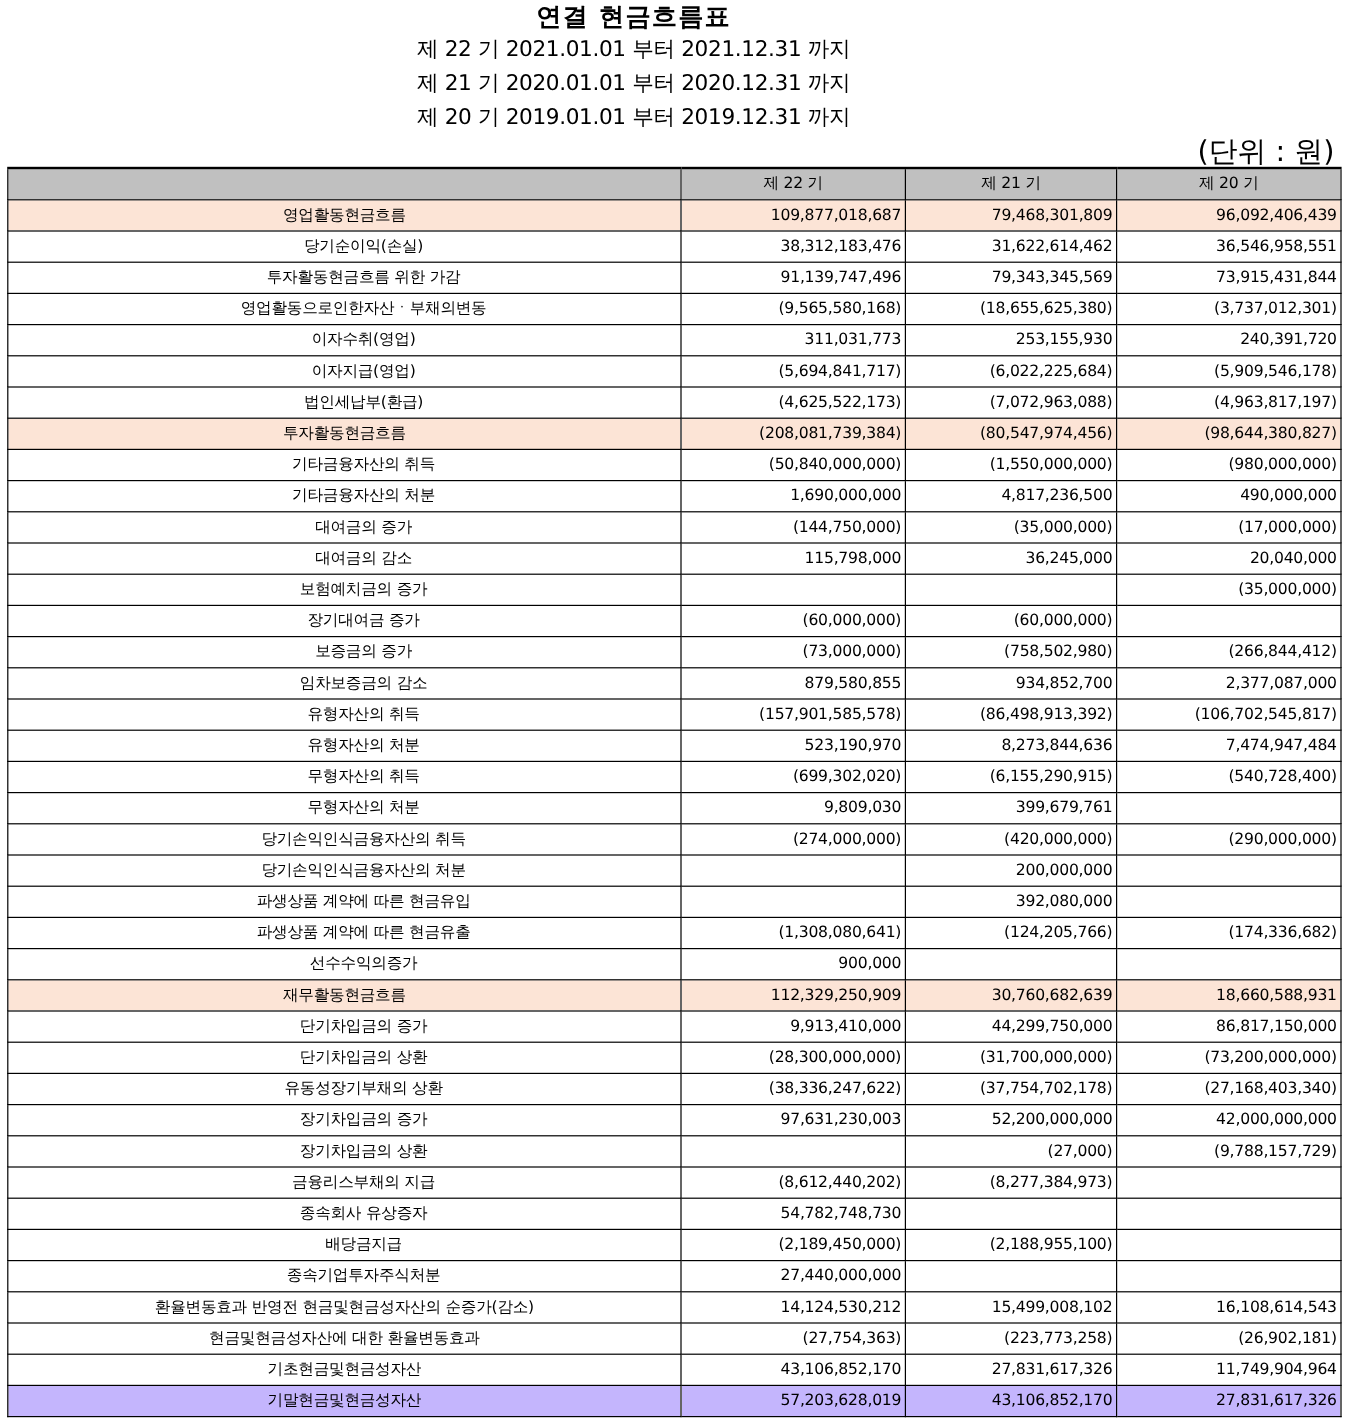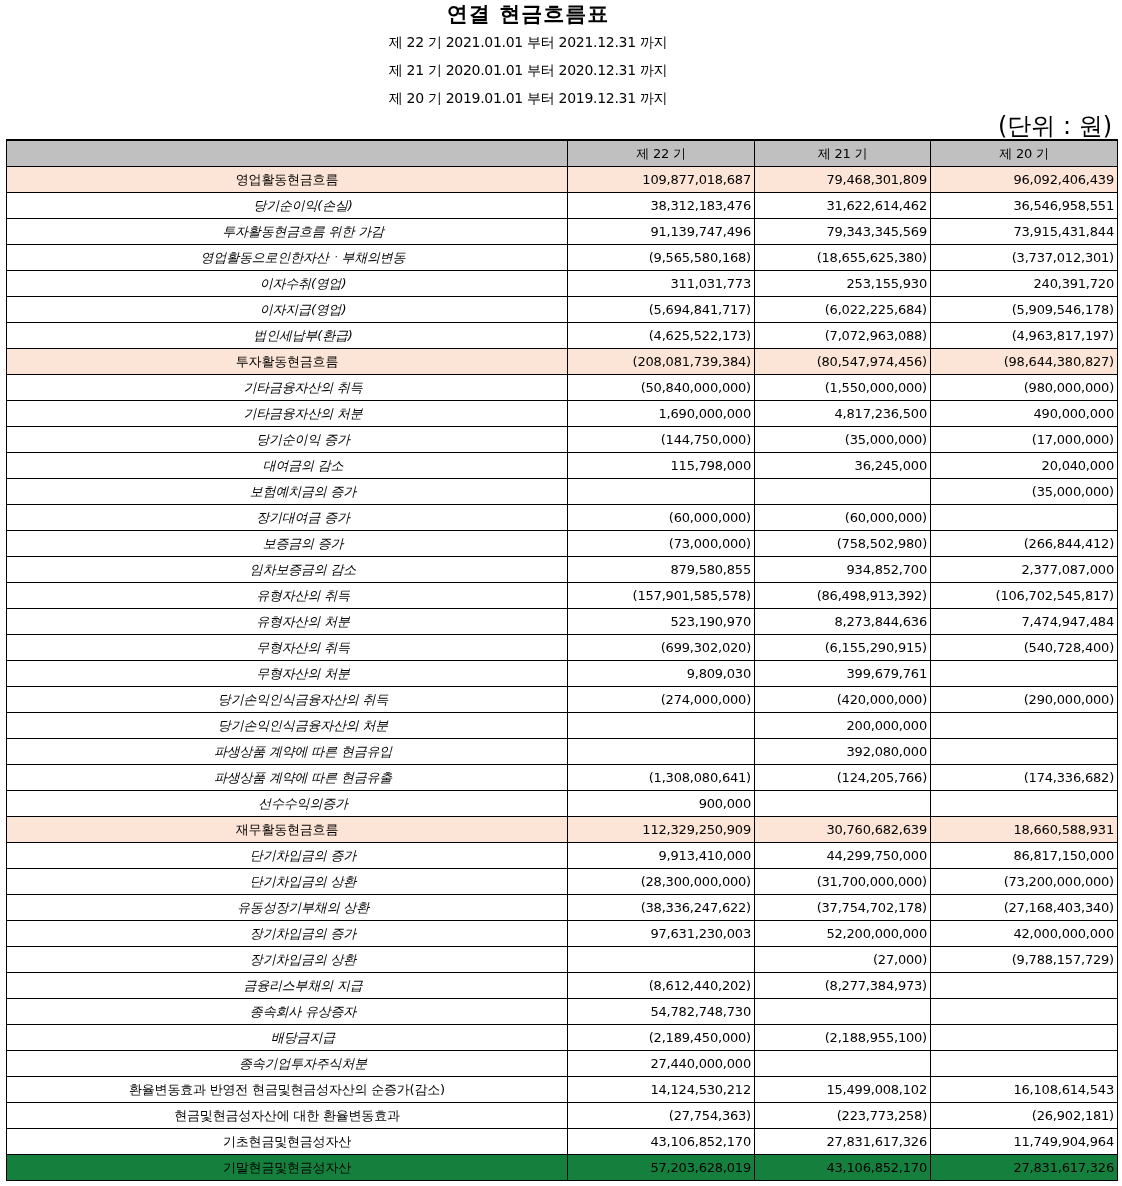--- a/index.html
+++ b/index.html
@@ -2,41 +2,41 @@
 <html><head>
   <meta charset="utf-8">
   <style>
     html, body { margin: 0; padding: 0; background: #ffffff; }
     body {
       width: 1122px; height: 1186px; position: relative; overflow: hidden;
       font-family: "DejaVu Sans", sans-serif; color: #000;
     }
     .title-block { position: absolute; left: 0; top: 0; width: 1056px; text-align: center; }
     .title { font-size: 21px; font-weight: bold; line-height: 28px; margin-top: 0px; letter-spacing: 1px; }
-    .period { font-size: 14px; line-height: 28px; letter-spacing: -0.3px; }
+    .period { font-size: 18px; line-height: 28px; letter-spacing: -0.3px; }
     .unit { position: absolute; right: 10px; top: 114px; font-size: 24px; line-height: 24px; }
     table.cf {
       position: absolute; left: 6px; top: 139px;
       border-collapse: collapse; table-layout: fixed; width: 1111px;
       font-size: 13px; letter-spacing: -0.2px;
     }
     table.cf col.c0 { width: 561px; }
     table.cf col.c1 { width: 187px; }
     table.cf col.c2 { width: 176px; }
     table.cf col.c3 { width: 187px; }
     table.cf th, table.cf td {
       border: 1px solid #000; height: 25px; padding: 0 3px; line-height: 25px;
       white-space: nowrap; overflow: hidden; font-weight: normal;
     }
     table.cf thead th { background: #c0c0c0; text-align: center; border-top: 2px solid #000; }
     table.cf td.label { text-align: center; }
-    table.cf td.label.indent { padding-left: 35px; font-style: italic; }
+    table.cf td.label.indent { padding-left: 35px; }
     table.cf td.num { text-align: right; }
     table.cf tr.section td { background: #fce4d6; }
-    table.cf tr.total td { background: #15803d; }
+    table.cf tr.total td { background: #c4b5fd; }
   </style>
 </head>
 <body>
 
 <div class="title-block">
   <div class="title">연결 현금흐름표</div>
   <div class="period">제 22 기 2021.01.01 부터 2021.12.31 까지</div>
   <div class="period">제 21 기 2020.01.01 부터 2020.12.31 까지</div>
   <div class="period">제 20 기 2019.01.01 부터 2019.12.31 까지</div>
 </div>
@@ -112,21 +112,21 @@
         <td class="num">(1,550,000,000)</td>
         <td class="num">(980,000,000)</td>
       </tr>
       <tr class="item">
         <td class="label indent">기타금융자산의 처분</td>
         <td class="num">1,690,000,000</td>
         <td class="num">4,817,236,500</td>
         <td class="num">490,000,000</td>
       </tr>
       <tr class="item">
-        <td class="label indent">당기순이익 증가</td>
+        <td class="label indent">대여금의 증가</td>
         <td class="num">(144,750,000)</td>
         <td class="num">(35,000,000)</td>
         <td class="num">(17,000,000)</td>
       </tr>
       <tr class="item">
         <td class="label indent">대여금의 감소</td>
         <td class="num">115,798,000</td>
         <td class="num">36,245,000</td>
         <td class="num">20,040,000</td>
       </tr>

